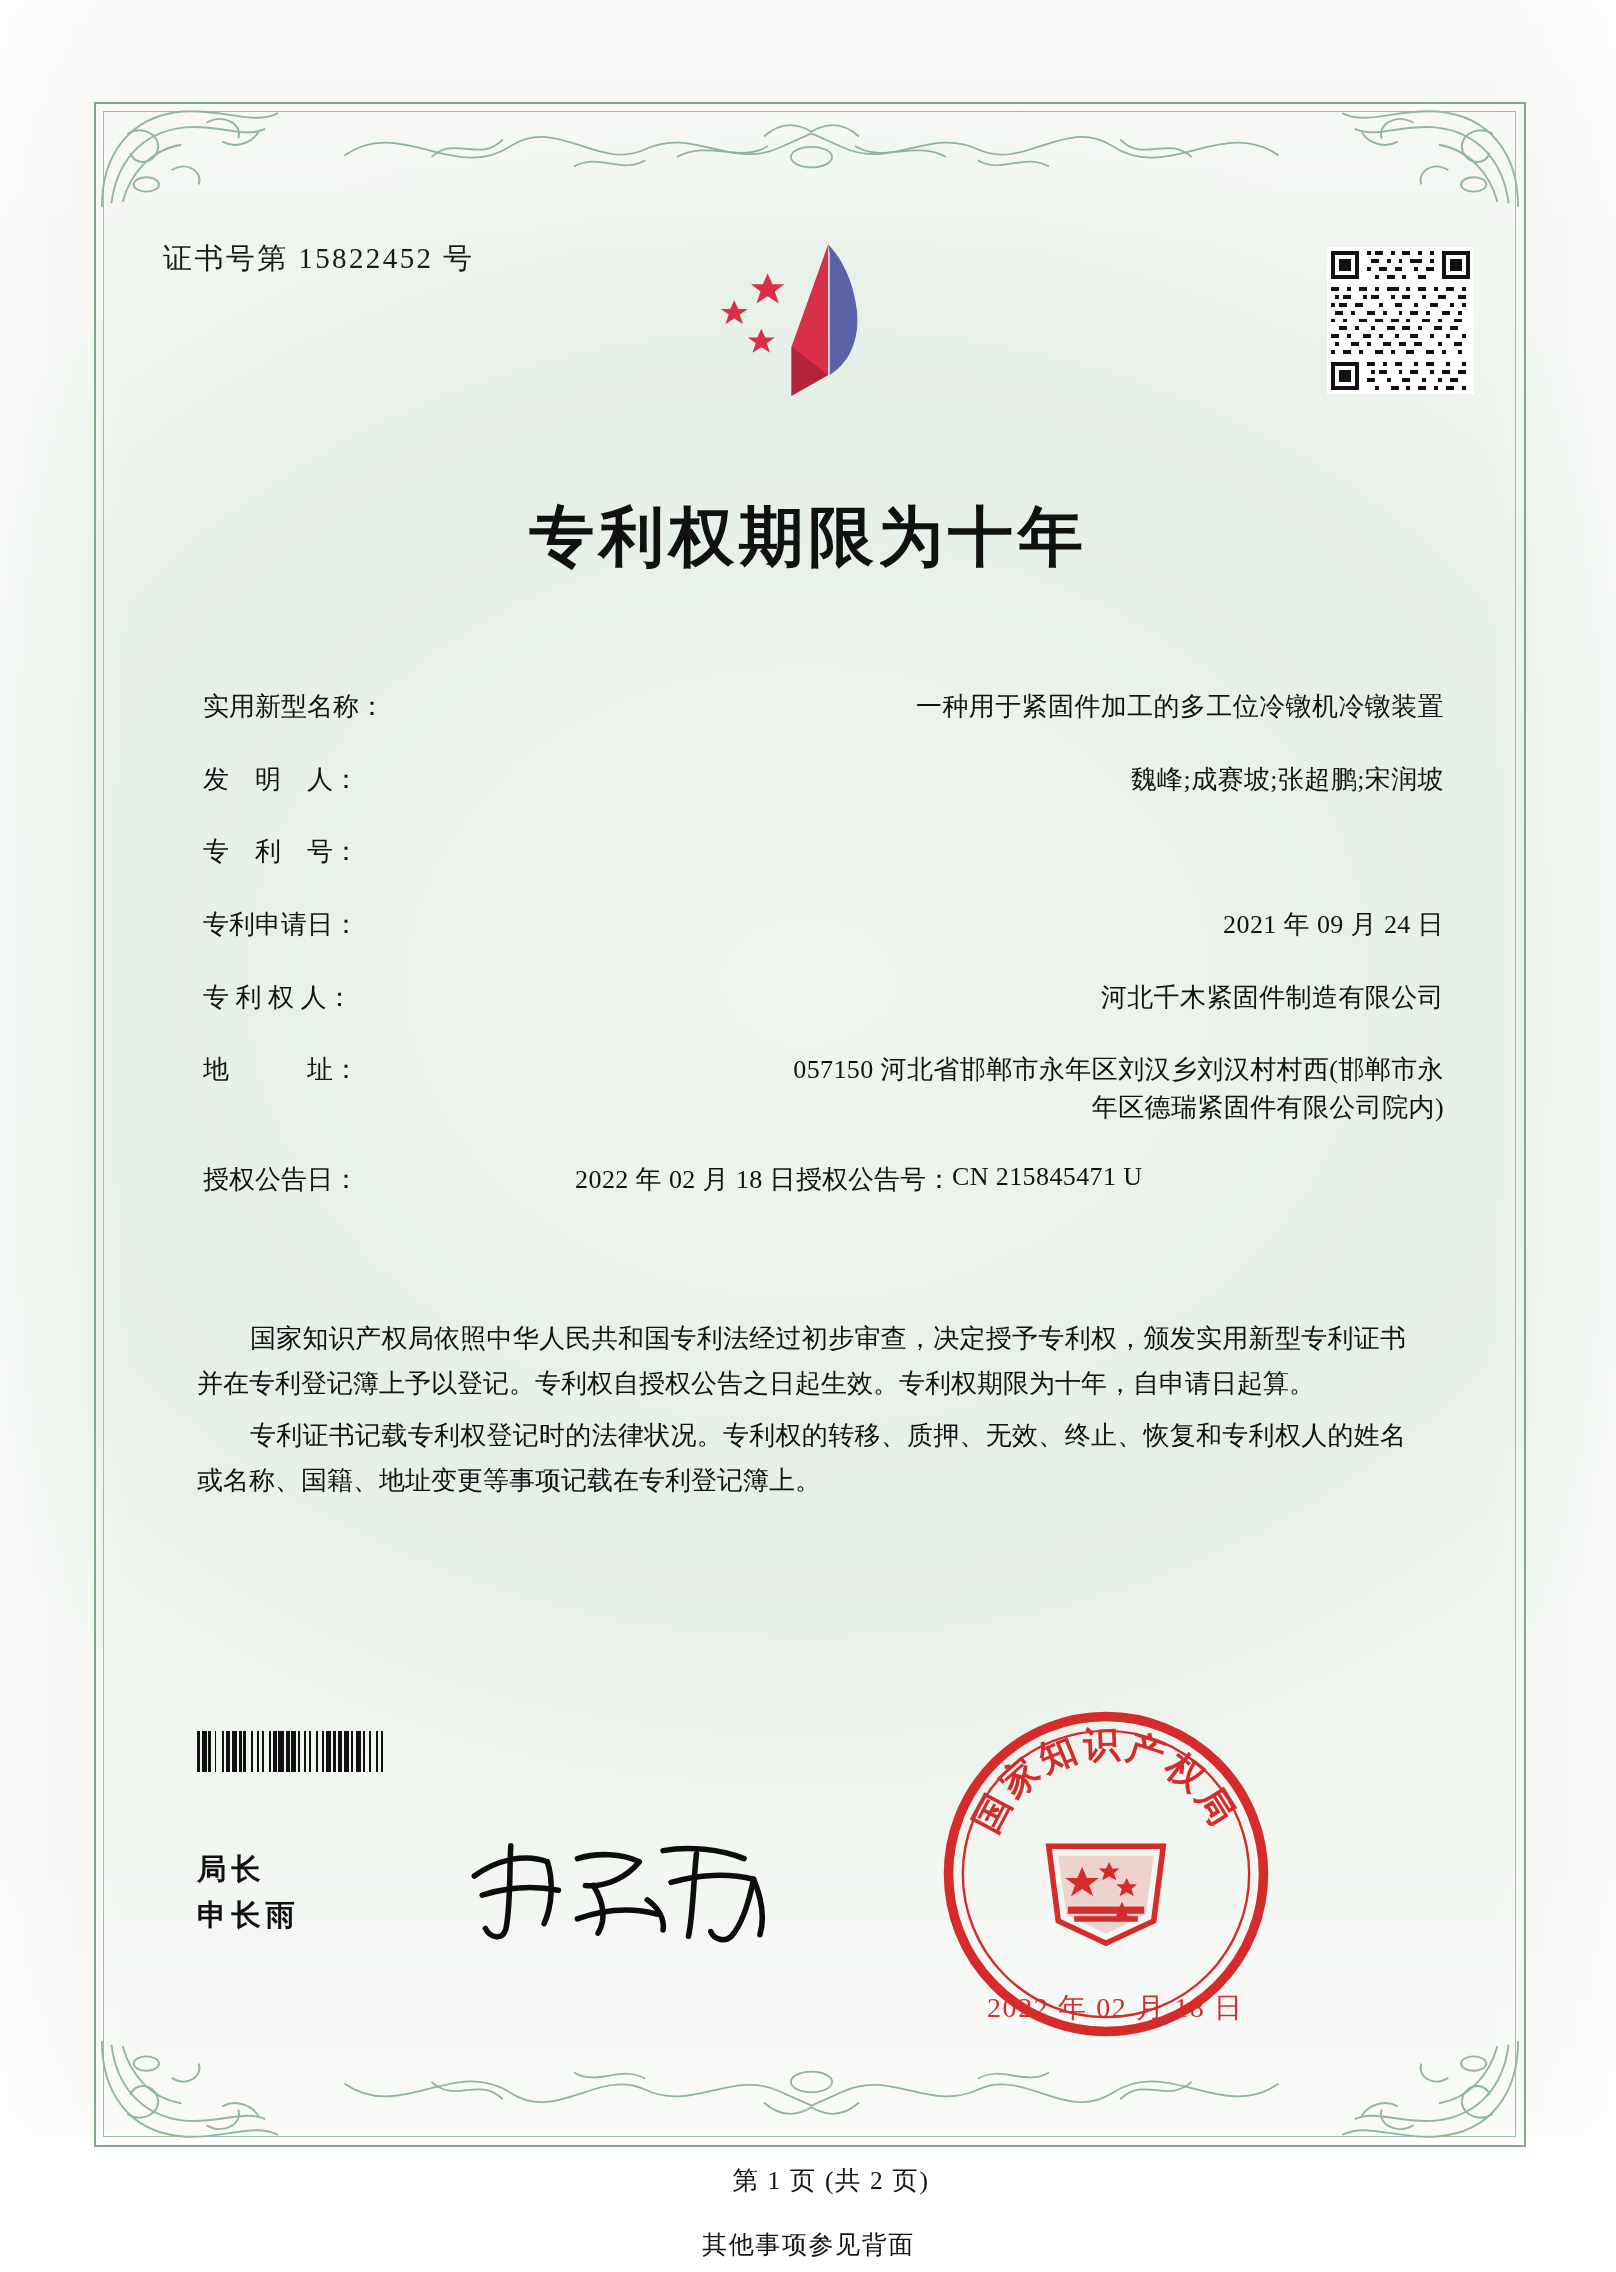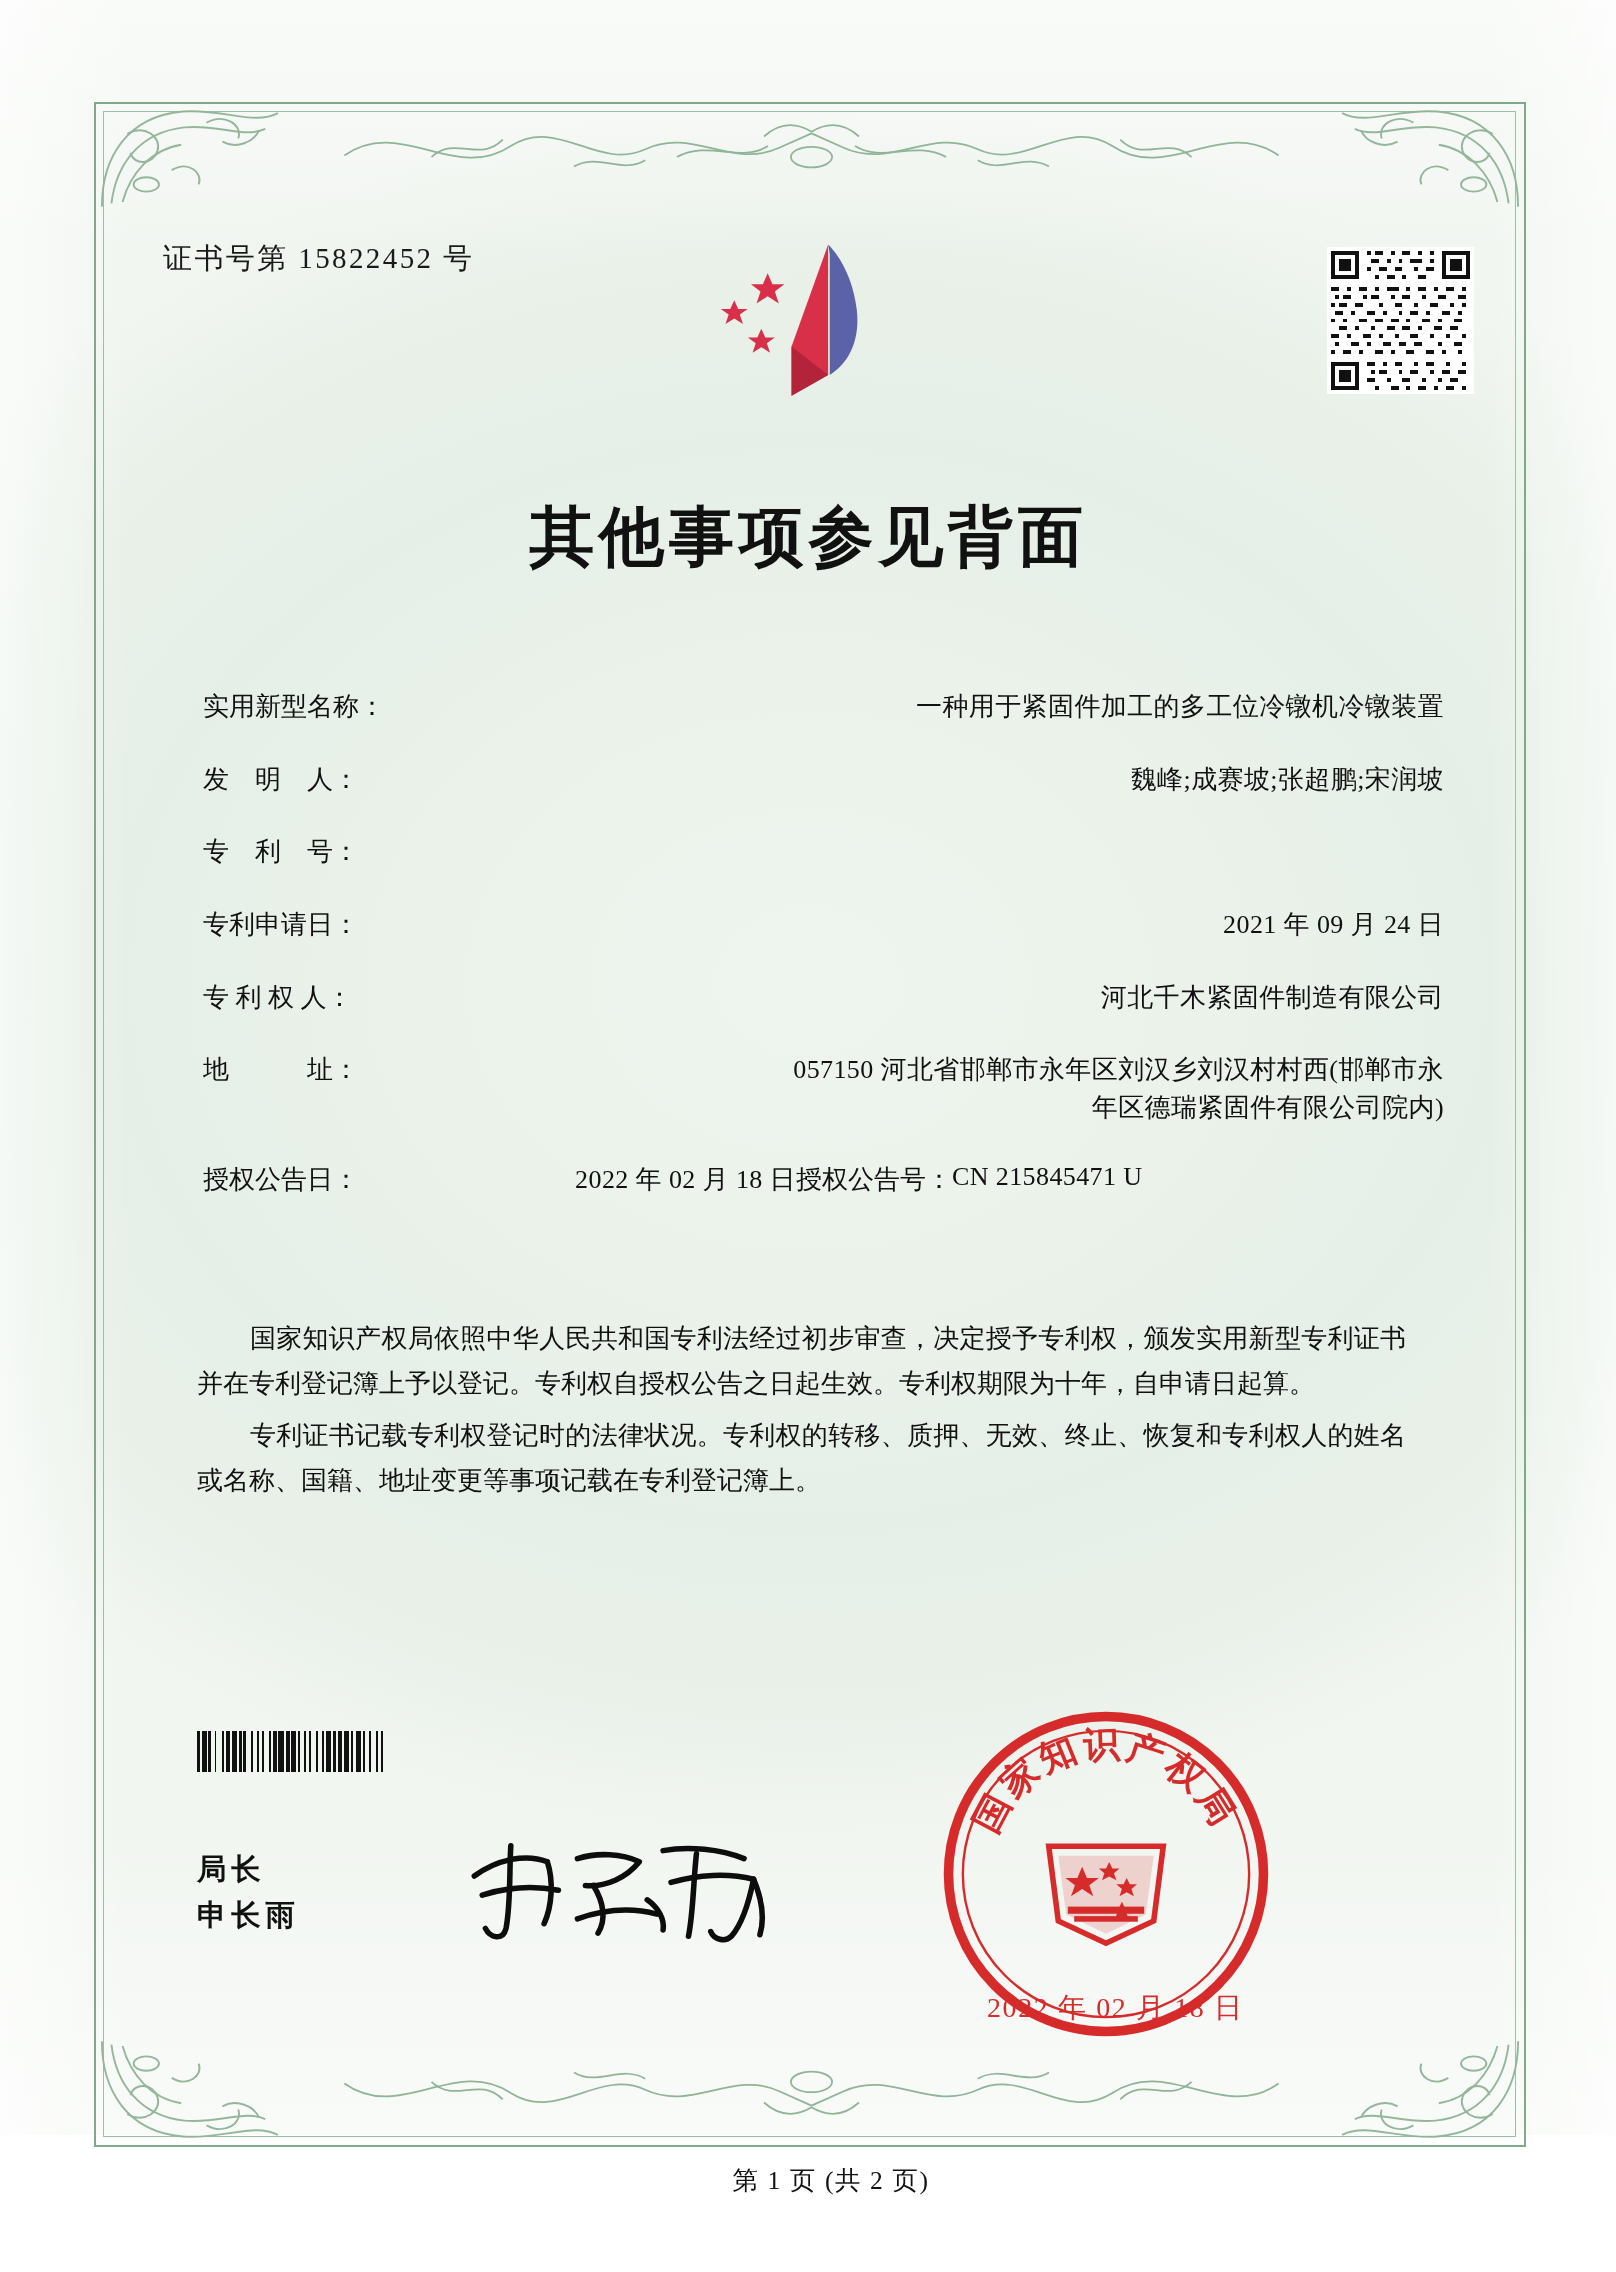--- a/index.html
+++ b/index.html
@@ -481,21 +481,21 @@
           <rect x="16" y="35" width="2" height="1"></rect>
           <rect x="20" y="35" width="1" height="1"></rect>
           <rect x="23" y="35" width="2" height="1"></rect>
           <rect x="27" y="35" width="1" height="1"></rect>
           <rect x="30" y="35" width="2" height="1"></rect>
           <rect x="34" y="35" width="1" height="1"></rect>
       </g>
     </svg>
   </div>
 
-  <div class="main-title">其他事项参见背面</div>
+  <div class="main-title">专利权期限为十年</div>
 
   <div class="fields">
     <div class="field-row">
       <span class="field-label">实用新型名称：</span>
       <span class="field-value">一种用于紧固件加工的多工位冷镦机冷镦装置</span>
     </div>
     <div class="field-row">
       <span class="field-label">发　明　人：</span>
       <span class="field-value">魏峰;成赛坡;张超鹏;宋润坡</span>
     </div>
@@ -646,14 +646,15 @@
         <polygon points="20,18 24,26 33,26 26,32 29,41 20,36 11,41 14,32 7,26 16,26" fill="#d62b2b"></polygon>
         <rect x="-48" y="24" width="96" height="9" fill="#d62b2b"></rect>
         <rect x="-40" y="36" width="80" height="7" fill="#d62b2b"></rect>
       </g>
     </svg>
   </div>
 
   <div class="seal-date">2022 年 02 月 18 日</div>
 
   <div class="page-no">第 1 页 (共 2 页)</div>
+  <div class="back-note">其他事项参见背面</div>
 </div>
 
 
 </body></html>

